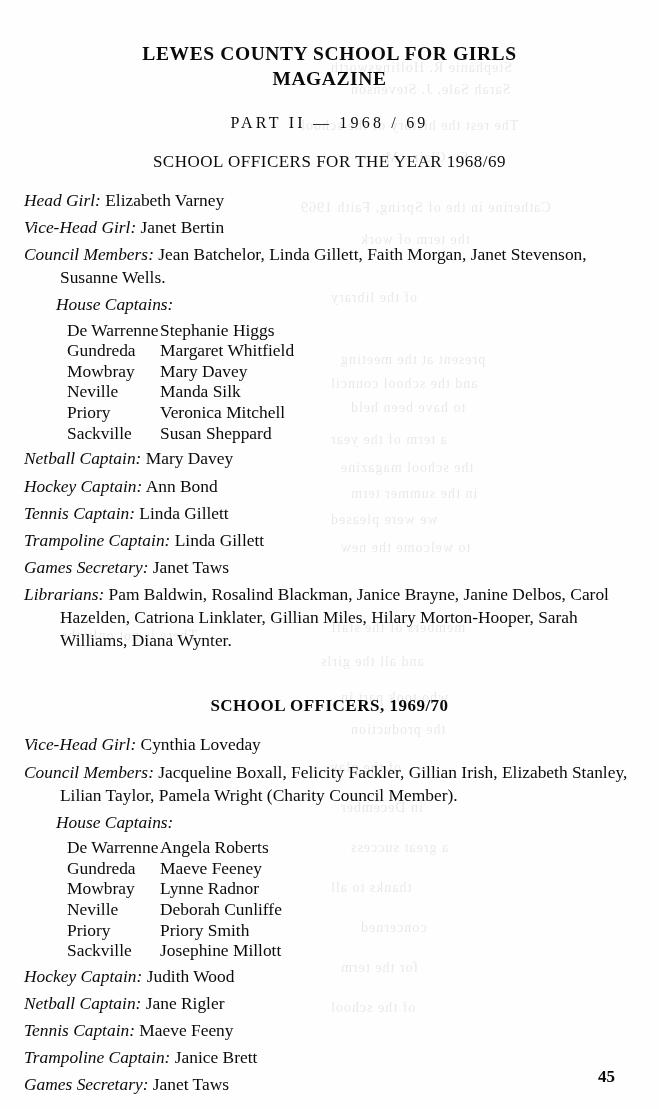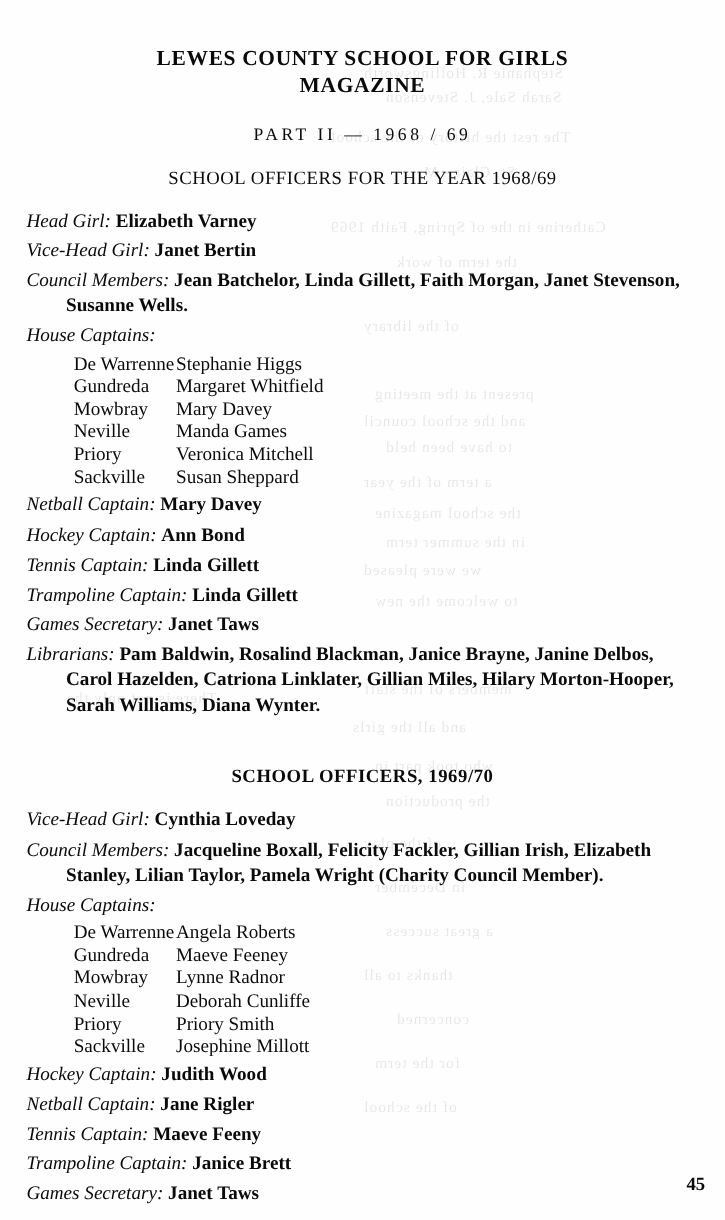--- a/index.html
+++ b/index.html
@@ -96,28 +96,28 @@
     margin: 0 0 4px 0;
     padding-left: 36px;
     text-indent: -36px;
   }
   .entry .label {
     font-style: italic;
     text-align: center;
   }
   .entry .value {
     font-style: normal;
-    font-weight: bold;
   }
   .entry.compact {
     margin-bottom: 3px;
   }
   .entry.plain {
     padding-left: 0;
     text-indent: 0;
+    margin-left: 32px;
   }
 
   
   .house-list {
     margin: 1px 0 4px 0;
     padding: 0;
     list-style: none;
   }
   .house-row {
     display: flex;
@@ -131,21 +131,21 @@
     box-sizing: border-box;
     white-space: nowrap;
   }
   .house-row .house-captain {
     white-space: nowrap;
   }
 
   
   .folio {
     position: absolute;
-    right: 18px;
+    right: 44px;
     bottom: 22px;
     font-size: 17px;
     font-weight: bold;
     z-index: 3;
   }
 </style>
 </head>
 <body>
 
 <div class="page">
@@ -220,21 +220,21 @@
         <li class="house-row">
           <span class="house-name">Gundreda</span>
           <span class="house-captain">Margaret Whitfield</span>
         </li>
         <li class="house-row">
           <span class="house-name">Mowbray</span>
           <span class="house-captain">Mary Davey</span>
         </li>
         <li class="house-row">
           <span class="house-name">Neville</span>
-          <span class="house-captain">Manda Games</span>
+          <span class="house-captain">Manda Silk</span>
         </li>
         <li class="house-row">
           <span class="house-name">Priory</span>
           <span class="house-captain">Veronica Mitchell</span>
         </li>
         <li class="house-row">
           <span class="house-name">Sackville</span>
           <span class="house-captain">Susan Sheppard</span>
         </li>
       </ul>

